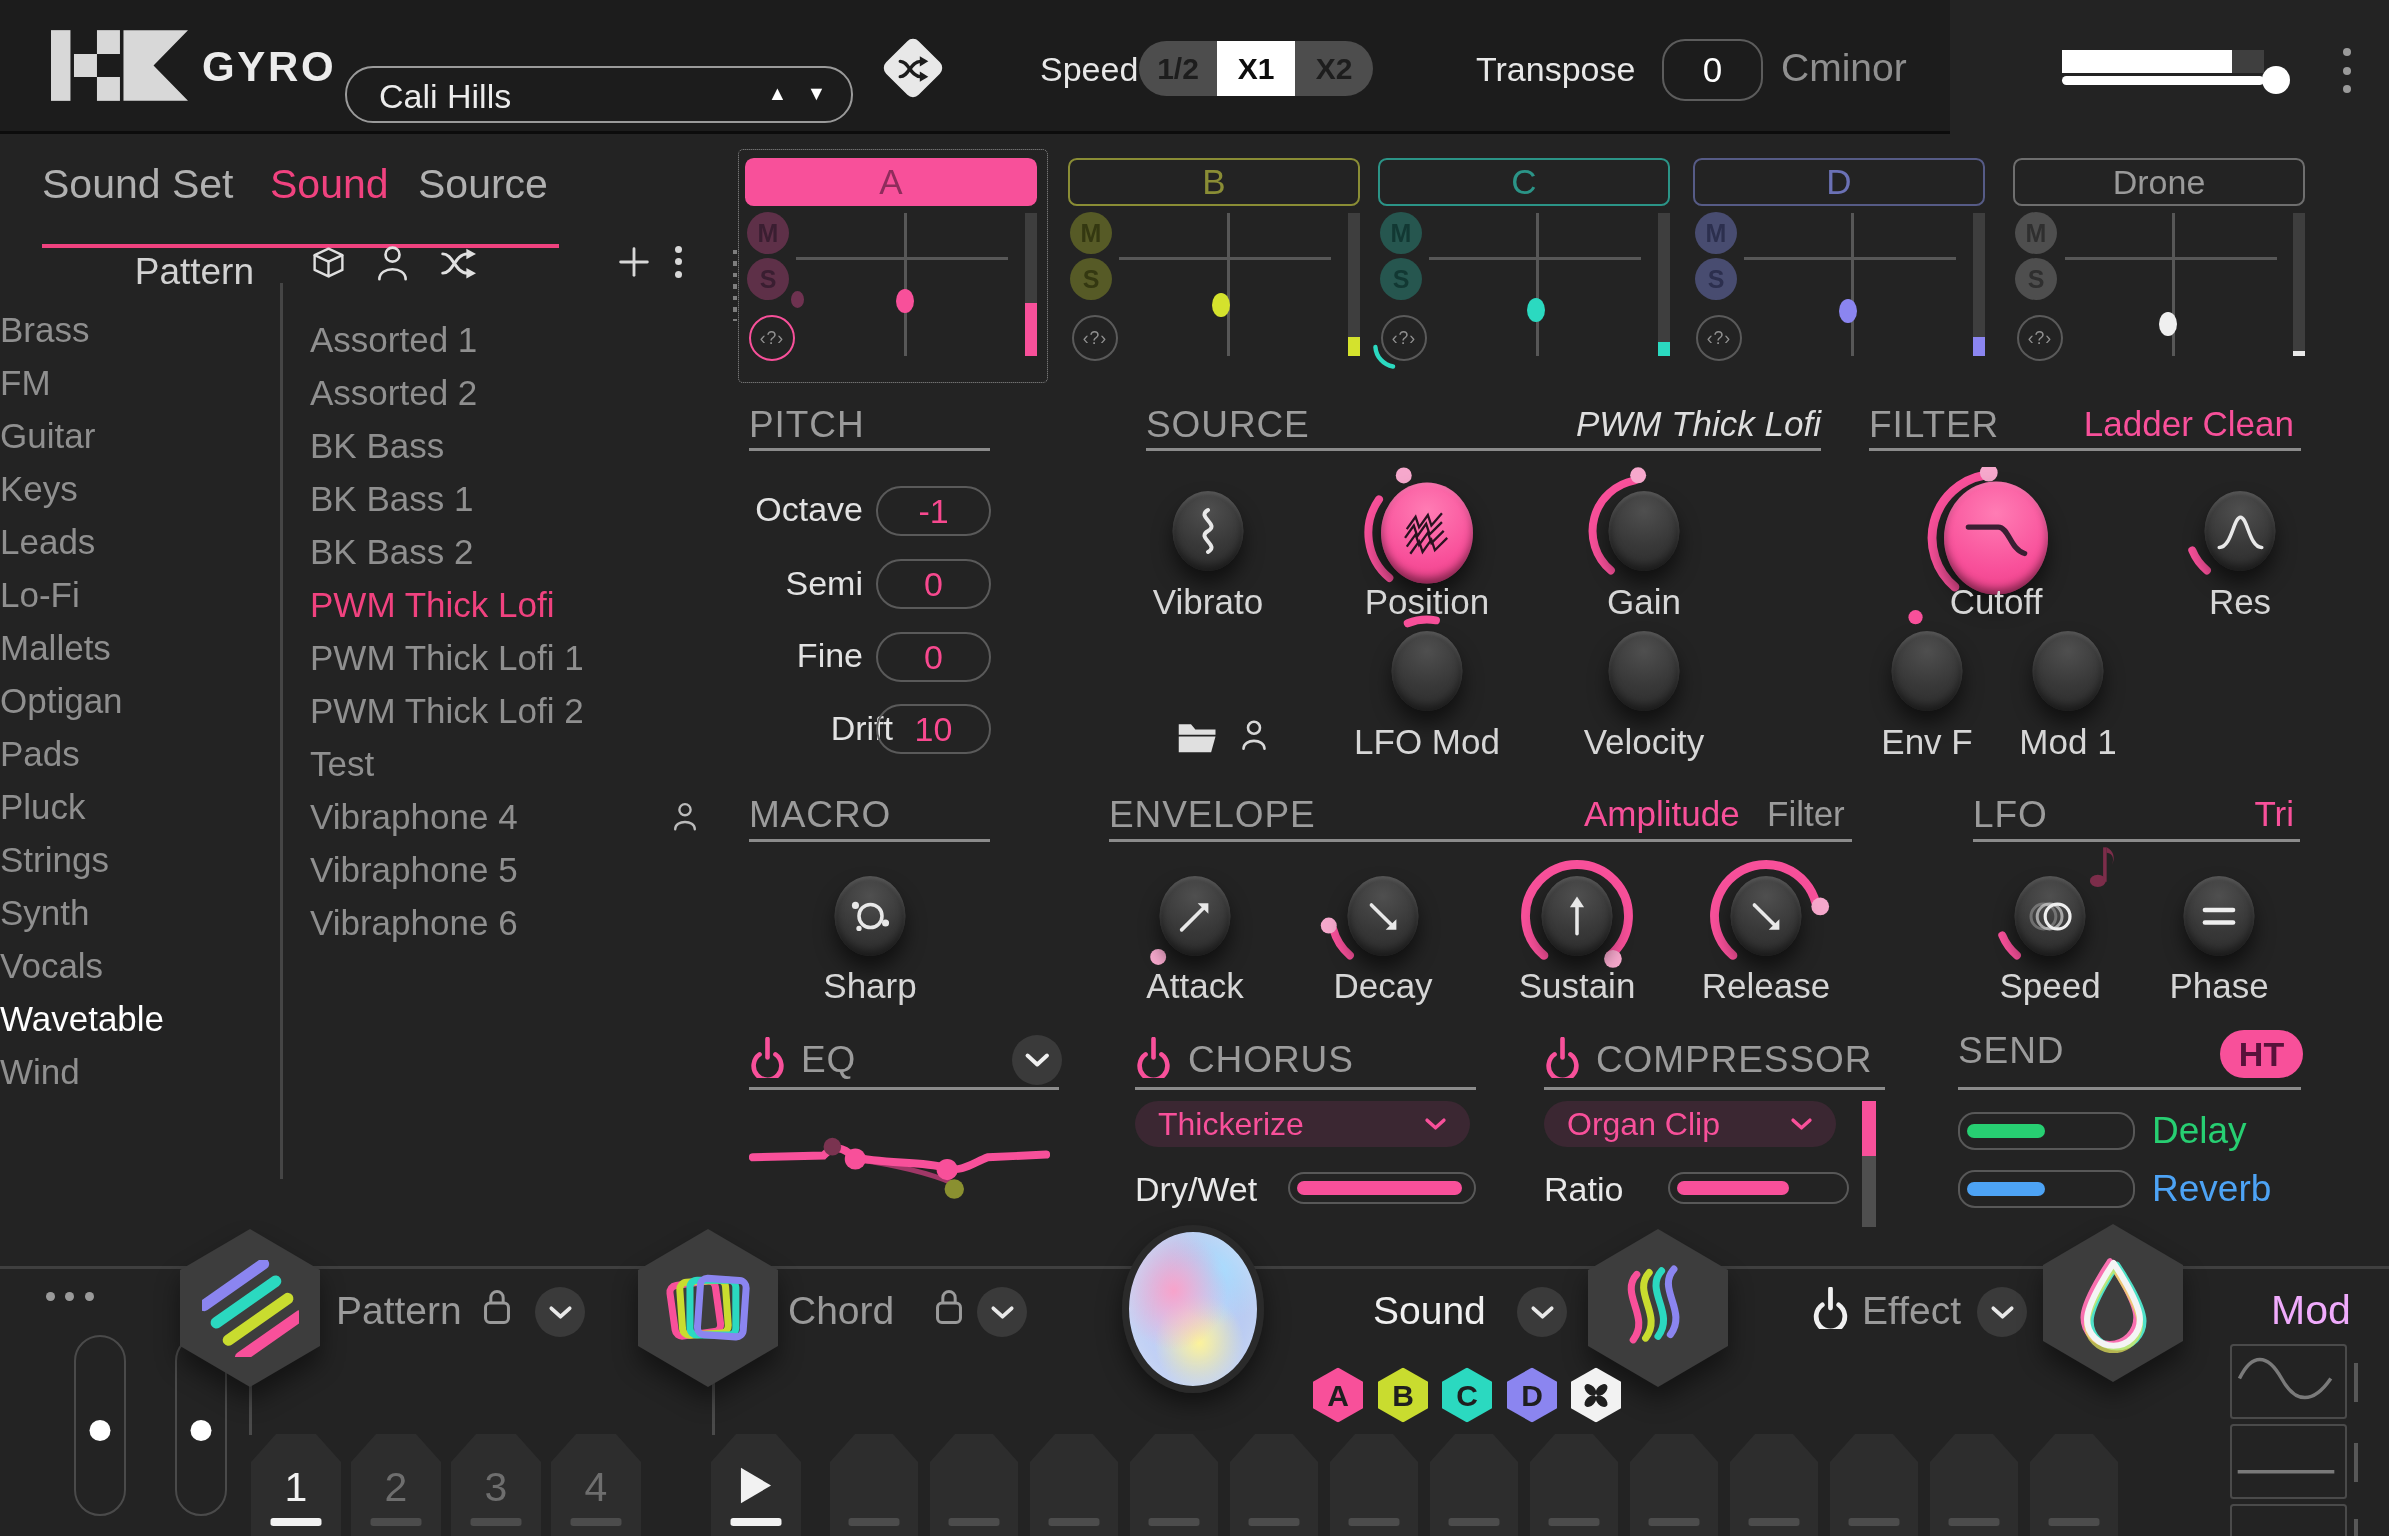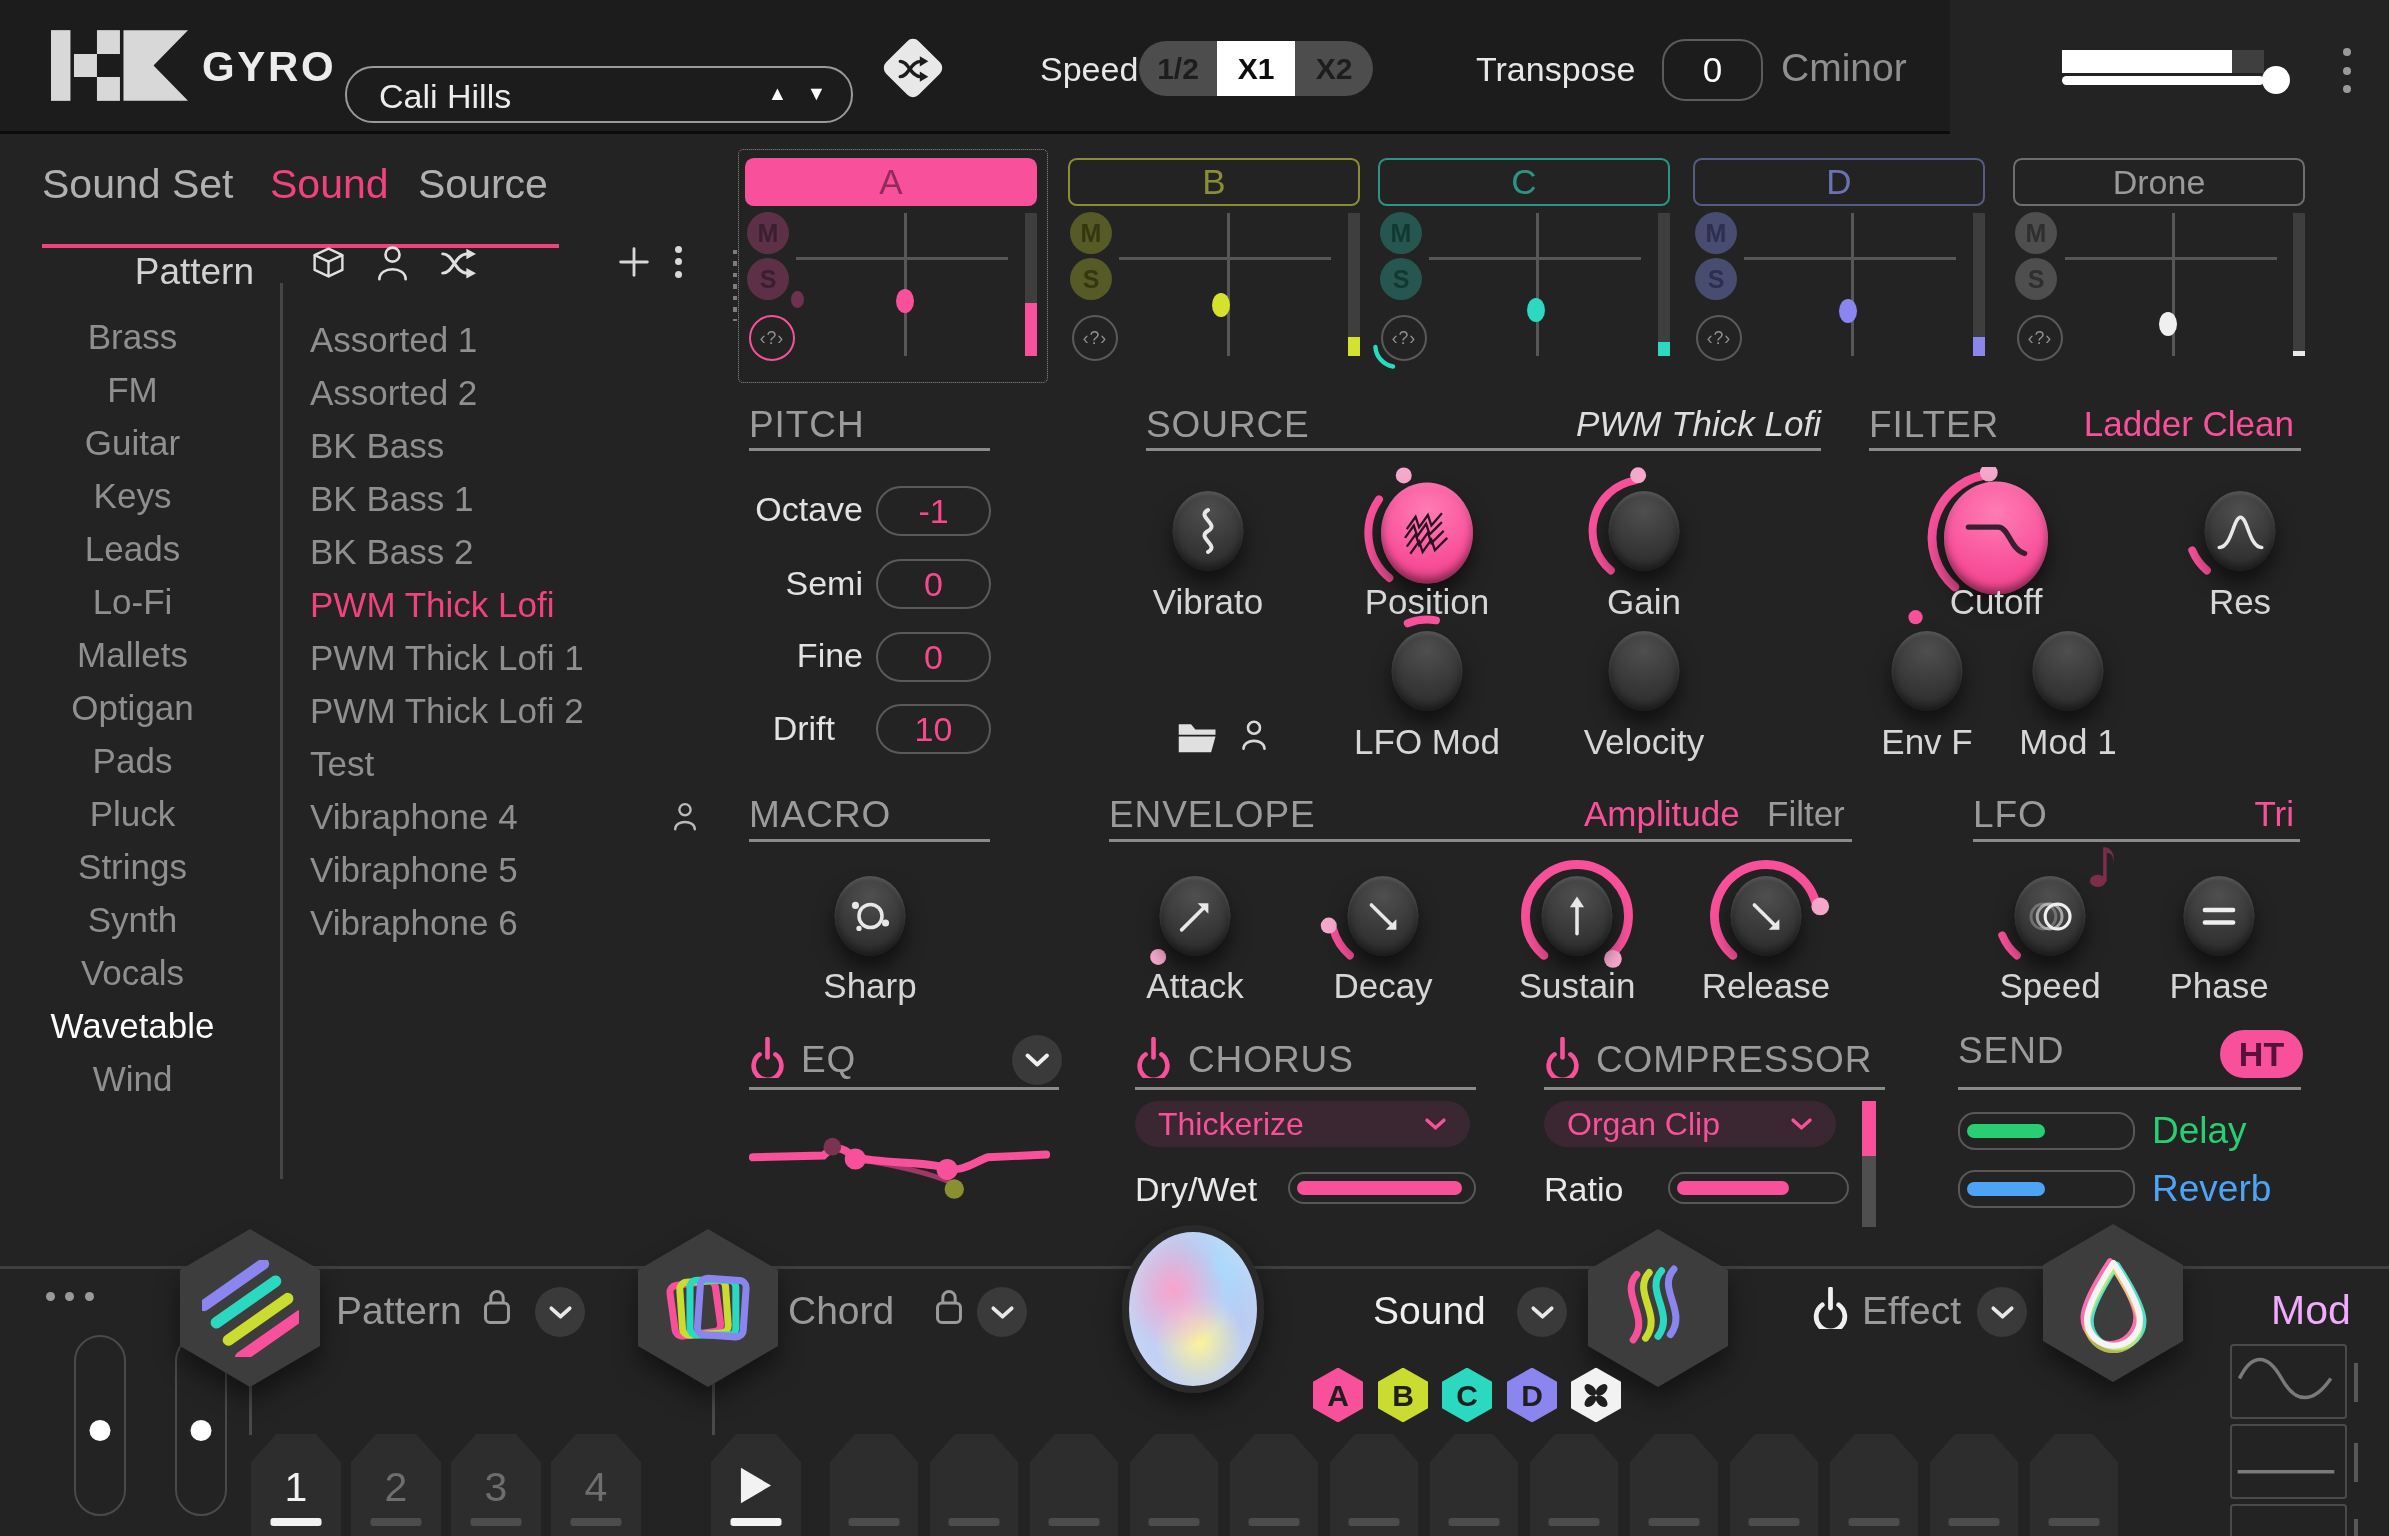--- a/index.html
+++ b/index.html
@@ -160,21 +160,21 @@
   </svg>
   <div class="abs" style="left:675px;top:246px">
     <div style="width:7px;height:7px;border-radius:50%;background:#d8d8d8;margin-bottom:5.3px"></div>
     <div style="width:7px;height:7px;border-radius:50%;background:#d8d8d8;margin-bottom:5.3px"></div>
     <div style="width:7px;height:7px;border-radius:50%;background:#d8d8d8"></div>
   </div>
 
   <div class="abs" style="left:280px;top:283px;width:2.7px;height:896px;background:#454545"></div>
   <div class="abs dotted" style="left:733px;top:250px;width:3.5px;height:71px"></div>
 
-  <div class="abs list" style="left:0;top:310px;width:265px;text-align:center">
+  <div class="abs list" style="left:0;top:303px;width:265px;text-align:left">
     <div>Brass</div>
     <div>FM</div>
     <div>Guitar</div>
     <div>Keys</div>
     <div>Leads</div>
     <div>Lo-Fi</div>
     <div>Mallets</div>
     <div>Optigan</div>
     <div>Pads</div>
     <div>Pluck</div>
@@ -266,21 +266,21 @@
     </div>
 
   <div class="abs sec-title" style="left:749px;top:404px">PITCH</div>
   <div class="abs rule" style="left:749px;top:448px;width:241px"></div>
   <div class="abs plabel" style="left:863px;top:490px">Octave</div>
   <div class="abs pill-val" style="left:876px;top:486px">-1</div>
   <div class="abs plabel" style="left:863px;top:564px">Semi</div>
   <div class="abs pill-val" style="left:876px;top:559px">0</div>
   <div class="abs plabel" style="left:863px;top:636px">Fine</div>
   <div class="abs pill-val" style="left:876px;top:632px">0</div>
-  <div class="abs plabel" style="left:835px;top:709px">Drift</div>
+  <div class="abs plabel" style="left:893px;top:709px">Drift</div>
   <div class="abs pill-val" style="left:876px;top:704px">10</div>
 
   <div class="abs sec-title" style="left:1146px;top:404px">SOURCE</div>
   <div class="abs" style="left:1821px;top:404px;transform:translateX(-100%);font-size:35px;font-style:italic;color:#dedede;white-space:nowrap">PWM Thick Lofi</div>
   <div class="abs rule" style="left:1146px;top:448px;width:675px"></div>
 
   <div class="abs knob k-reg" style="left:1208px;top:531px">
     <svg width="35" height="50" viewBox="0 0 40 56">
         <path d="M20,4 C6,12 34,20 20,28 C6,36 34,44 20,52" stroke="#e8e8e8" stroke-width="4.5" fill="none" stroke-linecap="round"></path>
       </svg>

